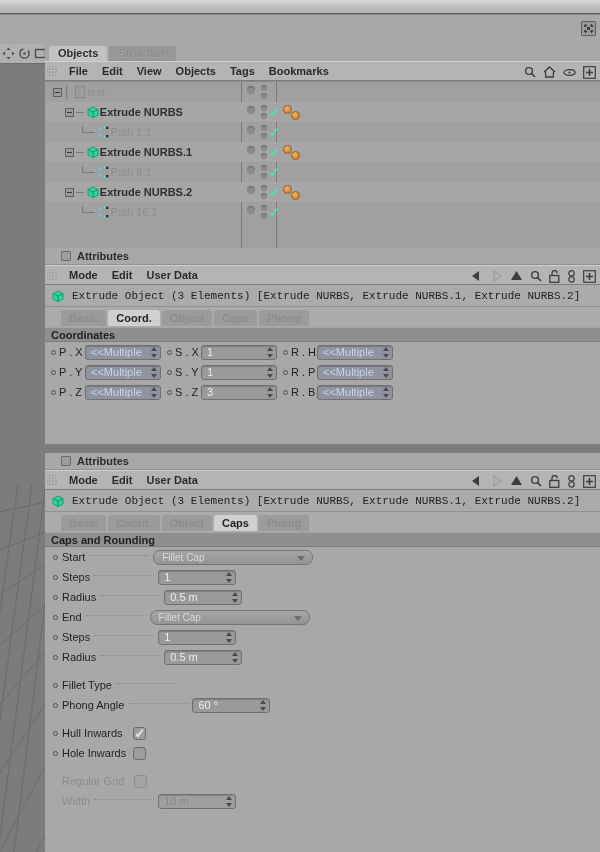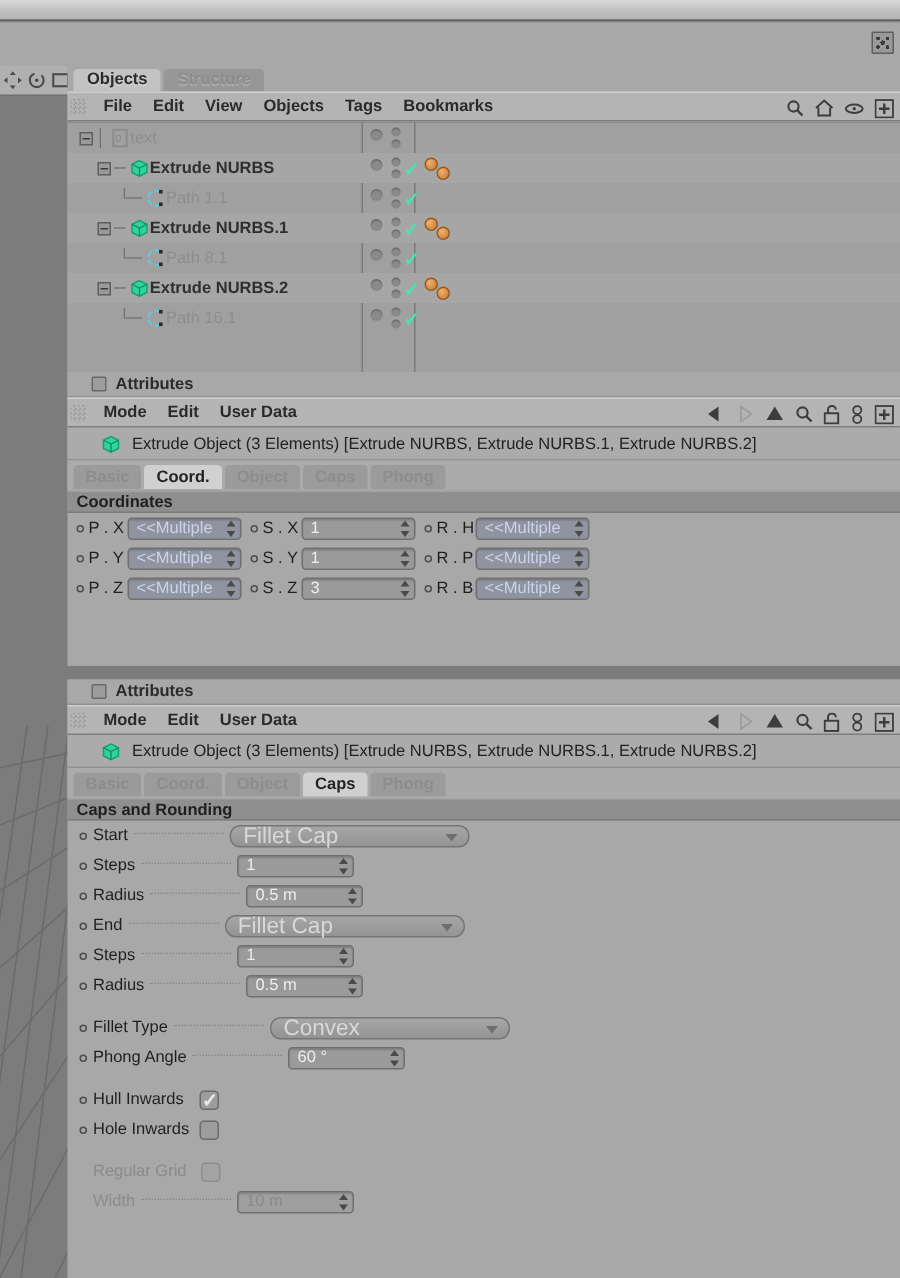--- a/index.html
+++ b/index.html
@@ -138,26 +138,27 @@
     padding-left: 16px; gap: 6px; border-bottom: 1px solid #909090;
   }
   .attr-cb {
     width: 10px; height: 10px; background: #9c9c9c;
     border: 1px solid #6a6a6a; border-radius: 1px;
   }
   .attr-title-text { font-size: 11px; font-weight: bold; color: #2b2b2b; }
 
   .attr-head {
     height: 22px; display: flex; align-items: center; gap: 7px;
-    padding: 0 22px; background: #ababab;
+    padding: 0 6px; background: #ababab;
     border-bottom: 1px solid #909090;
+    font-family: Liberation Mono, monospace;
   }
   .obj-title { font-size: 11px; color: #222; white-space: nowrap; }
 
-  .typetabs { height: 20px; display: flex; align-items: center; gap: 2px; padding: 2px 0 0 4px; background: #ababab; }
+  .typetabs { height: 20px; display: flex; align-items: center; gap: 2px; padding: 2px 0 0 16px; background: #ababab; }
   .ttab {
     height: 16px; line-height: 16px; padding: 0 8px; font-size: 11px;
     font-weight: bold; color: #8d8d8d; background: #9b9b9b; border-radius: 3px 3px 0 0;
   }
   .ttab.active { background: #d0d0d0; color: #232323; }
 
   .section-head {
     height: 15px; background: #8f8f8f; color: #1f1f1f;
     font-size: 11px; font-weight: bold; line-height: 15px; padding-left: 6px;
     border-top: 1px solid #a4a4a4; border-bottom: 1px solid #7c7c7c;
@@ -194,21 +195,21 @@
   .spin i { border-left: 3px solid transparent; border-right: 3px solid transparent; display: block; }
   .spin i.up   { border-bottom: 4px solid #4a4a4a; }
   .spin i.down { border-top: 4px solid #4a4a4a; }
 
   .combo {
     height: 15px; background: #9e9e9e; border: 1px solid #757575;
     border-radius: 7px; display: flex; align-items: center;
     padding-left: 8px; position: relative;
     background: linear-gradient(to bottom, #a6a6a6, #949494);
   }
-  .combo .cval { font-size: 15px; color: #d8d8d8; }
+  .combo .cval { font-size: 10px; color: #d8d8d8; }
   .combo .carr {
     position: absolute; right: 7px; top: 5px;
     border-left: 4px solid transparent; border-right: 4px solid transparent;
     border-top: 5px solid #6e6e6e;
   }
 
   .chk {
     width: 13px; height: 13px; background: #9d9d9d;
     border: 1px solid #6b6b6b; border-radius: 3px; position: relative;
   }
@@ -823,24 +824,20 @@
         </span>
     </span>
   </div>
 
   <div style="height:8px"></div>
 
   <div class="prow">
     <span class="bullet"></span>
     <span class="plabel">Fillet Type</span>
     <span class="leader"></span>
-    <span class="combo" style="width:160px">
-      <span class="cval">Convex</span>
-      <span class="carr"></span>
-    </span>
   </div>
 
   <div class="prow">
     <span class="bullet"></span>
     <span class="plabel">Phong Angle</span>
     <span class="leader"></span>
     <span class="field" style="width:78px">
       <span class="fval">60 °</span>
       <span class="spin">
           <i class="up"></i>

